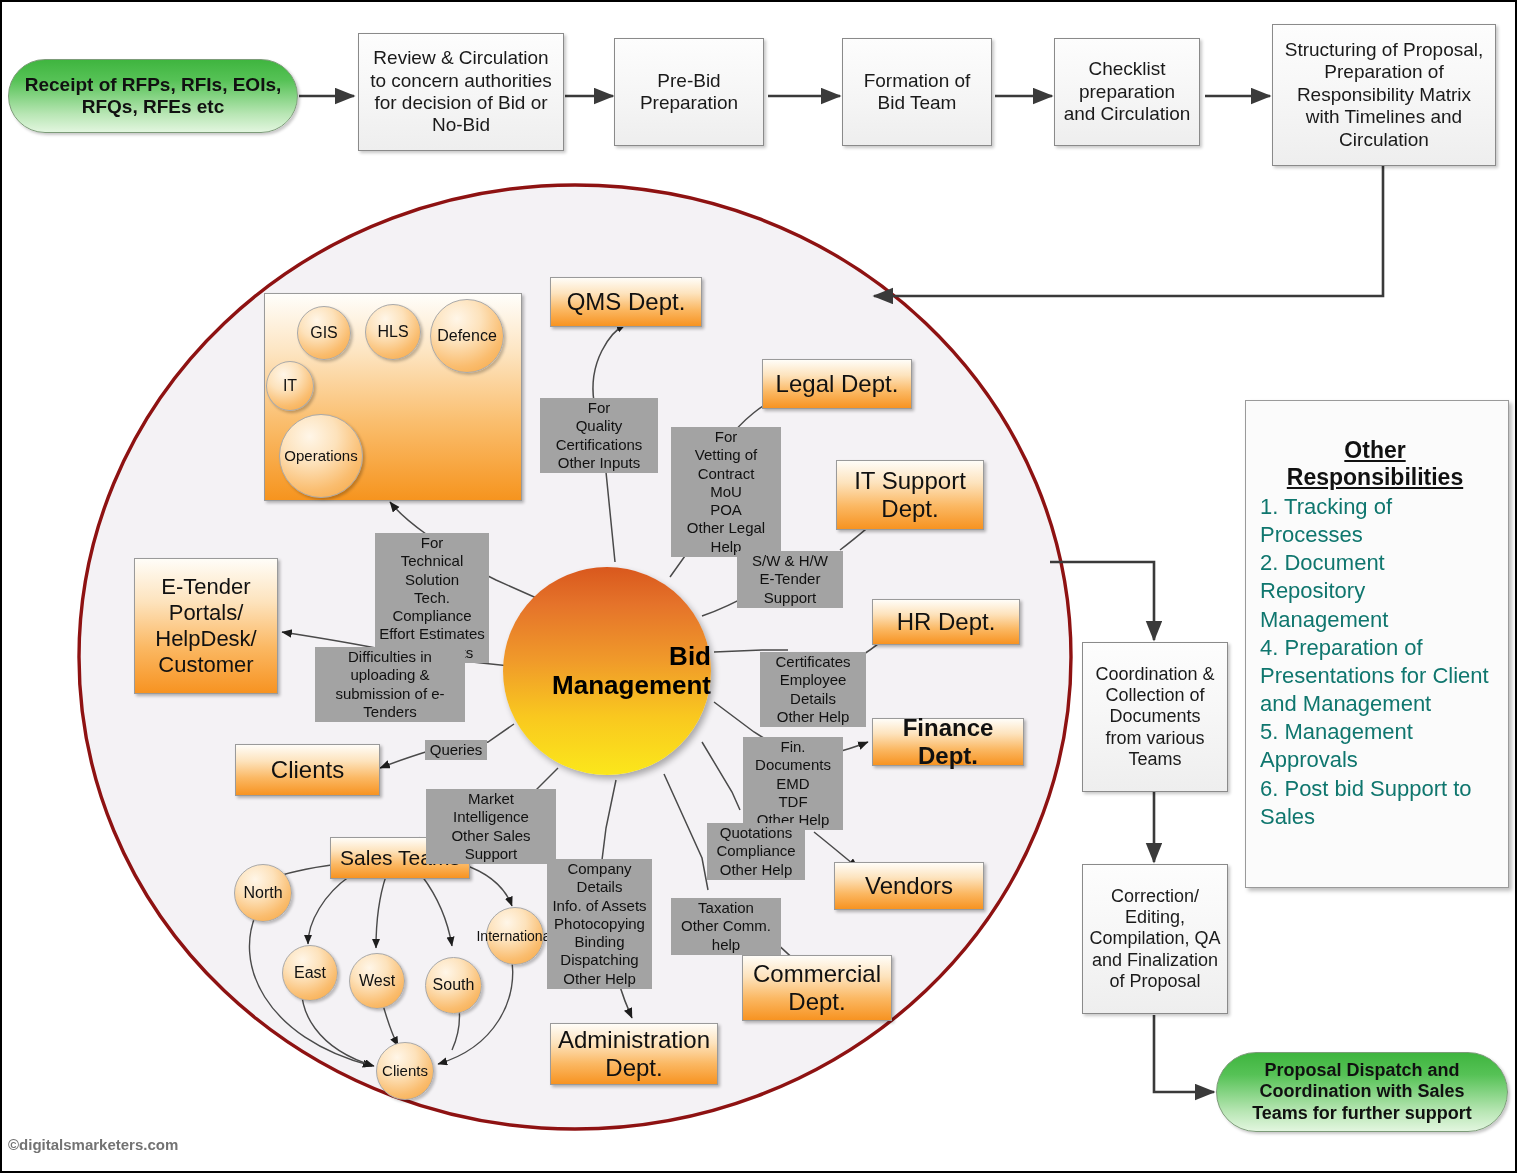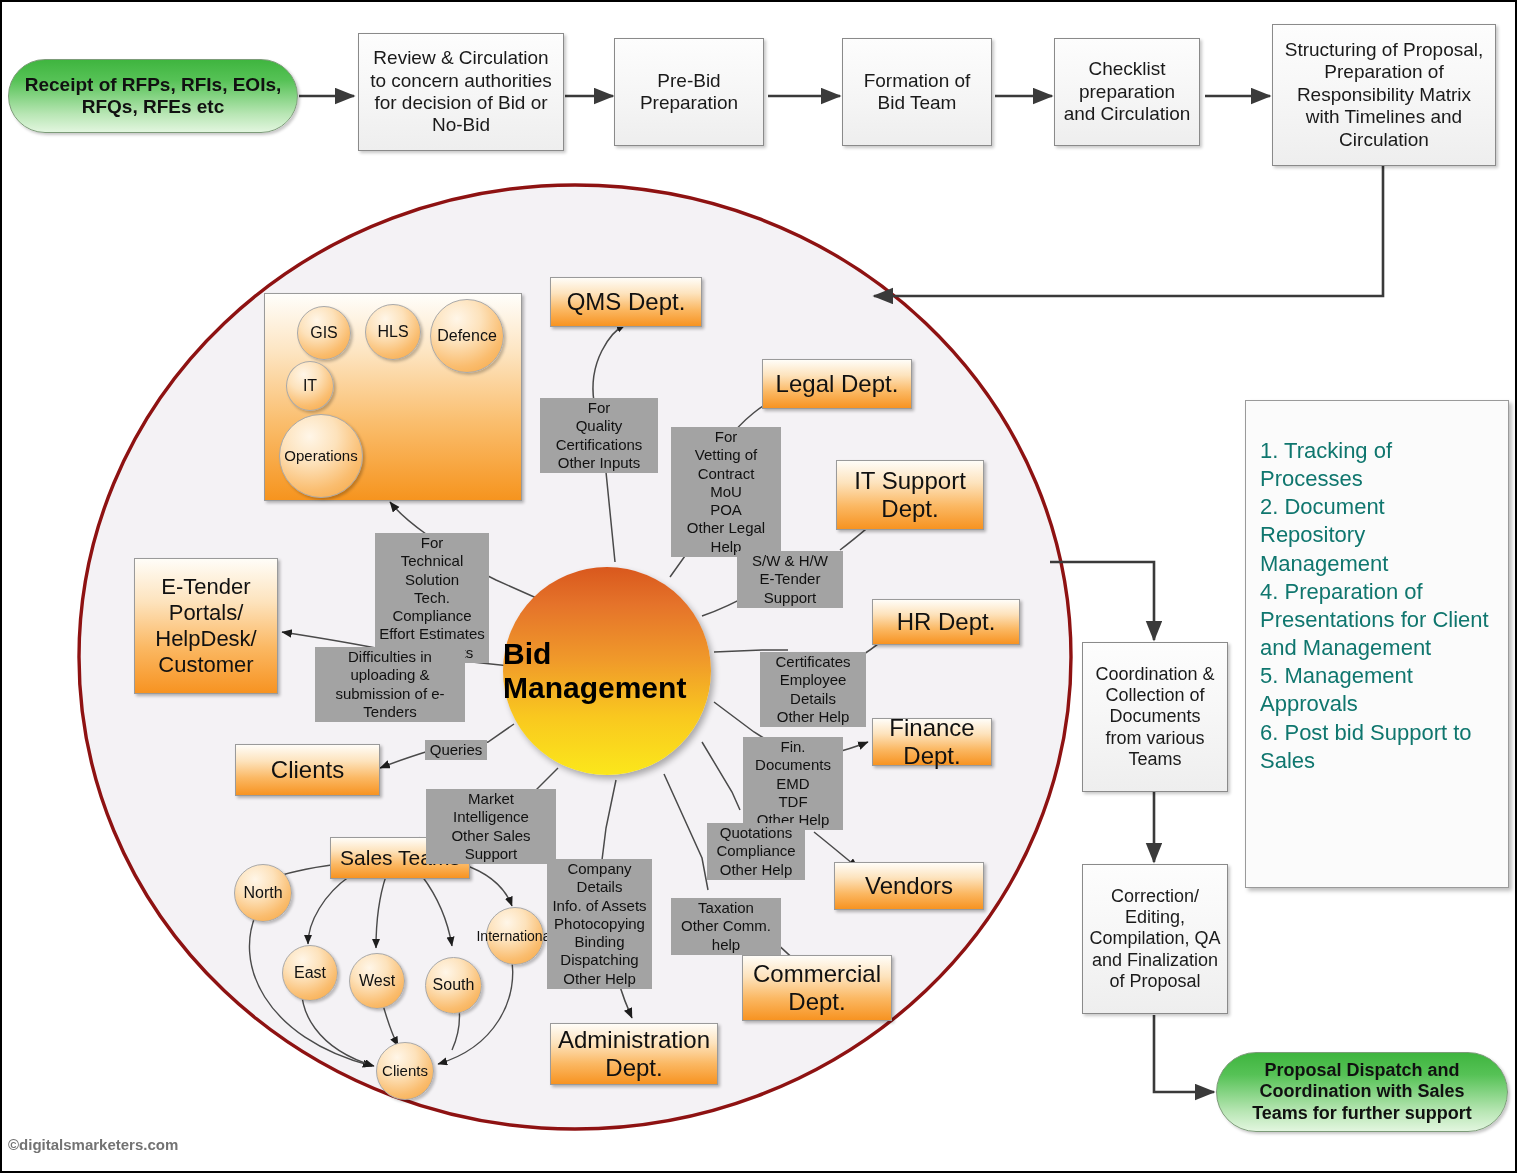--- a/index.html
+++ b/index.html
@@ -33,21 +33,21 @@
   .ocirc{position:absolute;border-radius:50%;
          background:radial-gradient(circle at 36% 26%,#fff6e8 0%,#fde2bb 34%,#fabd6f 68%,#f6a43c 100%);
          border:1px solid #a9a9a9;box-sizing:border-box;display:flex;align-items:center;
          justify-content:center;text-align:center;font-size:16px;color:#111;
          box-shadow:2px 2px 3px rgba(0,0,0,.24);line-height:1.05;}
 
   
   #bid-circle{position:absolute;border-radius:50%;
         background:linear-gradient(180deg,#d9581d 0%,#e5732a 18%,#f09a2a 45%,#f9c81f 72%,#fbe71b 100%);
         box-shadow:3px 4px 6px rgba(0,0,0,.3);display:flex;align-items:center;
-        justify-content:center;text-align:left;font-weight:bold;font-size:30px;color:#000;
+        justify-content:center;text-align:right;font-weight:bold;font-size:26px;color:#000;
         line-height:1.12;}
 
   
   .alabel{position:absolute;background:#a3a3a3;color:#111;font-size:15px;
           text-align:center;line-height:1.22;padding:1px 4px;box-sizing:border-box;
           white-space:pre-line;}
 
   
   #tech-teams{position:absolute;
         background:linear-gradient(180deg,#fffefb 0%,#fde5c2 28%,#fabe6e 62%,#f6941e 100%);
@@ -160,36 +160,36 @@
     <div class="node proc" style="left:1052px;top:36px;width:146px;height:108px;padding:0 8px;">Checklist preparation and Circulation</div>
 
     <div class="node proc" style="left:840px;top:36px;width:150px;height:108px;padding:0 8px;">Formation of Bid Team</div>
 
     <div class="node proc" style="left:1270px;top:22px;width:224px;height:142px;padding:0 8px;">Structuring of Proposal, Preparation of Responsibility Matrix with Timelines and Circulation</div>
 
     <div id="tech-teams" style="left:262px;top:291px;width:258px;height:208px;"></div>
     <div class="ocirc" style="left:295px;top:304px;width:54px;height:54px;">GIS</div>
     <div class="ocirc" style="left:363px;top:302px;width:56px;height:56px;">HLS</div>
     <div class="ocirc" style="left:428px;top:297px;width:74px;height:74px;">Defence</div>
-    <div class="ocirc" style="left:264px;top:359px;width:48px;height:50px;margin-left:20px;">IT</div>
+    <div class="ocirc" style="left:264px;top:359px;width:48px;height:50px;">IT</div>
     <div class="ocirc" style="left:277px;top:412px;width:84px;height:84px;font-size:15px;">Operations</div>
 
     <div id="bid-circle" style="left:501px;top:565px;width:208px;height:208px;">
       <span>Bid Management</span>
     </div>
 
     <div class="node obox" style="left:548px;top:275px;width:152px;height:50px;">QMS Dept.</div>
 
     <div class="node obox" style="left:760px;top:357px;width:150px;height:50px;">Legal Dept.</div>
 
     <div class="node obox" style="left:834px;top:458px;width:148px;height:70px;padding:0 6px;">IT Support Dept.</div>
 
     <div class="node obox" style="left:870px;top:597px;width:148px;height:46px;">HR Dept.</div>
 
-    <div class="node obox" style="left:870px;top:716px;width:120px;height:48px;">Finance Dept.</div>
+    <div class="node obox" style="left:870px;top:716px;width:152px;height:48px;font-weight:bold;">Finance Dept.</div>
 
     <div class="node obox" style="left:832px;top:860px;width:150px;height:48px;">Vendors</div>
 
     <div class="node obox" style="left:740px;top:953px;width:150px;height:66px;padding:0 6px;">Commercial Dept.</div>
 
     <div class="node obox" style="left:548px;top:1021px;width:168px;height:62px;padding:0 6px;">Administration Dept.</div>
 
     <div class="node obox" style="left:233px;top:742px;width:145px;height:52px;">Clients</div>
 
     <div class="node obox" style="left:132px;top:556px;width:144px;height:136px;padding:0 6px;font-size:22px;">E-Tender Portals/ HelpDesk/ Customer</div>
@@ -253,20 +253,21 @@
     <div class="alabel" style="left:424px;top:787px;width:130px;">Market Intelligence
 Other Sales Support</div>
 
     <div class="node proc" style="left:1080px;top:640px;width:146px;height:150px;padding:0 6px;font-size:18px;">Coordination &amp; Collection of Documents from various Teams</div>
 
     <div class="node proc" style="left:1080px;top:862px;width:146px;height:150px;padding:0 6px;font-size:18px;">Correction/ Editing, Compilation, QA and Finalization of Proposal</div>
 
     <div class="node term" style="left:1214px;top:1050px;width:292px;height:80px;padding:0 14px;font-size:18px;">Proposal Dispatch and Coordination with Sales Teams for further support</div>
 
     <div id="responsibilities" style="left:1243px;top:398px;width:264px;height:488px;">
+      <div id="resp-title">Other Responsibilities</div>
       <div id="resp-list">
         <div>1. Tracking of Processes</div>
         <div>2. Document Repository Management</div>
         <div>4. Preparation of Presentations for Client and Management</div>
         <div>5. Management Approvals</div>
         <div>6. Post bid Support to Sales</div>
       </div>
     </div>
 
     <div id="watermark">©digitalsmarketers.com</div>

